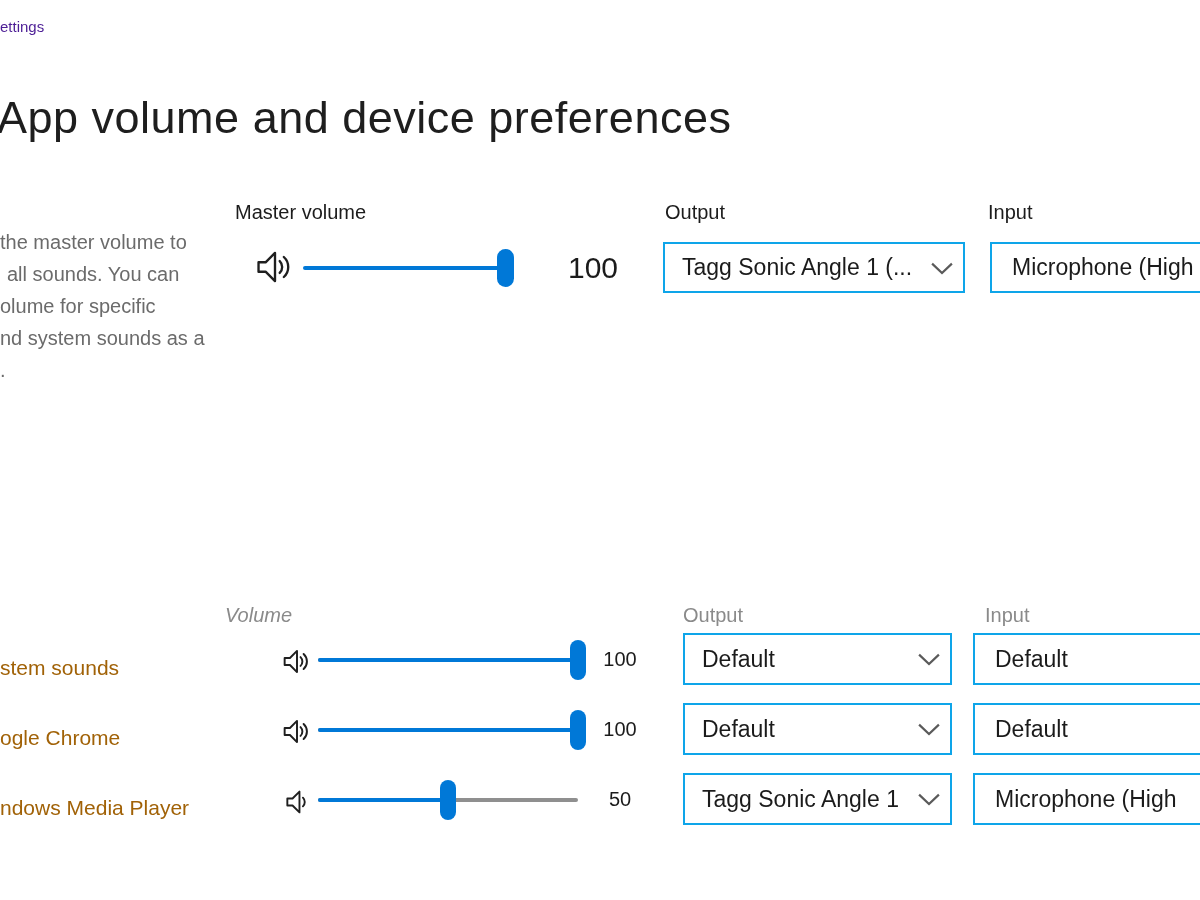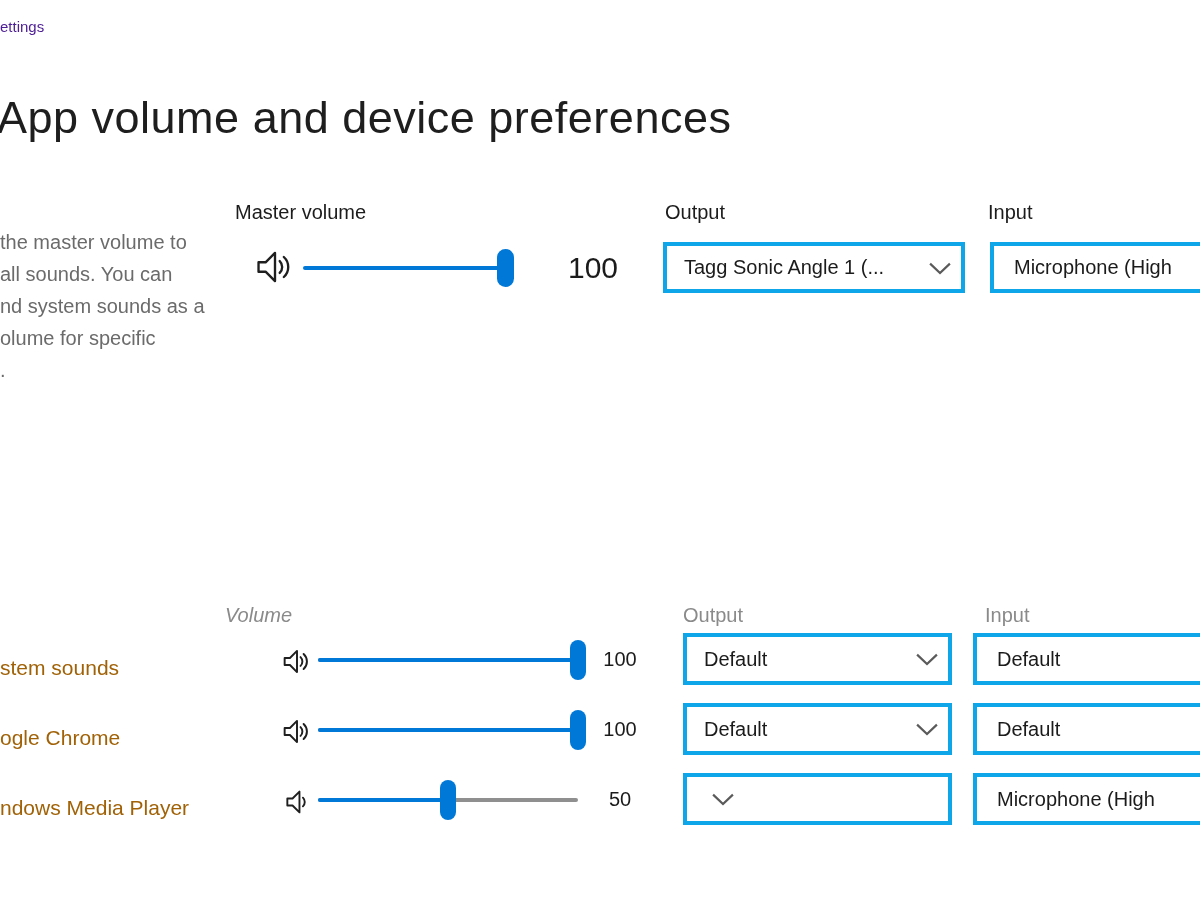--- a/index.html
+++ b/index.html
@@ -6,42 +6,42 @@
   .stage{
     position:relative;width:1200px;height:900px;overflow:hidden;background:#ffffff;
     font-family:"Liberation Sans", sans-serif;color:#1b1b1b;
   }
   .abs{position:absolute;}
 
   .caption{left:0;top:18px;font-size:15px;color:#4c1d95;}
   .page-title{left:-3px;top:92px;font-size:45px;font-weight:300;color:#1e1e1e;letter-spacing:.5px;white-space:nowrap;}
 
   .desc{left:0;top:226px;width:236px;font-size:20px;line-height:32px;color:#6b6b6b;}
-  .desc .l2{padding-left:0;}
+  .desc .l2{padding-left:7px;}
 
   .col-label{font-size:20px;color:#1c1c1c;white-space:nowrap;}
   .col-label-gray{font-size:20px;color:#8a8a8a;white-space:nowrap;}
 
   
   .slider{height:44px;}
   .slider .track{position:absolute;left:0;top:20px;height:4px;width:100%;background:#8f8f8f;border-radius:2px;}
   .slider .fill{position:absolute;left:0;top:20px;height:4px;background:#0078d7;border-radius:2px;width:calc(var(--pct) * 1%);}
   .slider .thumb{position:absolute;background:#0078d7;border-radius:9px;}
   .slider-master{left:303px;top:246px;width:202px;}
   .slider-master .thumb{width:17px;height:38px;top:3px;left:calc(var(--pct) * 2.02px - 8px);}
   .slider-row{left:318px;width:260px;}
   .slider-row .thumb{width:16px;height:40px;top:2px;left:calc(var(--pct) * 2.6px - 8px);}
 
   .master-value{left:565px;top:251px;width:56px;font-size:30px;text-align:center;color:#1b1b1b;}
   .row-value{left:594px;width:52px;font-size:20px;text-align:center;color:#1b1b1b;}
 
   
   .dropdown{
-    box-sizing:border-box;height:51px;border:4px solid #0ea5e9;background:#fff;
-    display:flex;align-items:center;font-size:20px;color:#1b1b1b;
+    box-sizing:border-box;height:51px;border:2px solid #0ea5e9;background:#fff;
+    display:flex;align-items:center;font-size:23px;color:#1b1b1b;
     padding-left:17px;padding-right:10px;white-space:nowrap;overflow:hidden;
   }
   .dropdown .dd-text{flex:1 1 auto;overflow:hidden;}
   .dropdown .chev{flex:0 0 auto;margin-left:8px;}
 
   .row-label{font-size:21px;color:#a16207;white-space:nowrap;}
 
   .icon{display:block;}
 </style>
 </head>
@@ -49,22 +49,22 @@
 
 <div class="stage">
 
   <div class="abs caption">ettings</div>
 
   <div class="abs page-title">App volume and device preferences</div>
 
   <div class="abs desc">
     <div>the master volume to</div>
     <div class="l2">all sounds. You can</div>
+    <div>olume for specific</div>
     <div>nd system sounds as a</div>
-    <div>olume for specific</div>
     <div>.</div>
   </div>
 
   <div class="abs col-label" style="left:235px;top:201px;">Master volume</div>
 
   <svg class="abs icon" style="left:255px;top:249px;" width="40" height="36" viewBox="0 0 34 30">
     <path d="M3 11 h6 l8 -8 v24 l-8 -8 h-6 z" fill="none" stroke="#1f1f1f" stroke-width="2" stroke-linejoin="round"></path>
     <path d="M21 10 a7 7 0 0 1 0 10" fill="none" stroke="#1f1f1f" stroke-width="2" stroke-linecap="round"></path>
     <path d="M24.5 6.5 a11.5 11.5 0 0 1 0 17" fill="none" stroke="#1f1f1f" stroke-width="2" stroke-linecap="round"></path>
   </svg>
@@ -142,20 +142,21 @@
     <path d="M3 11 h6 l8 -8 v24 l-8 -8 h-6 z" fill="none" stroke="#1f1f1f" stroke-width="2.2" stroke-linejoin="round"></path>
     <path d="M21 10 a7 7 0 0 1 0 10" fill="none" stroke="#1f1f1f" stroke-width="2.2" stroke-linecap="round"></path>
   </svg>
   <div class="abs slider slider-row" style="top: 778px; --pct: 50;">
     <div class="track"></div>
     <div class="fill"></div>
     <div class="thumb"></div>
   </div>
   <div class="abs row-value" style="top:788px;">50</div>
   <div class="abs dropdown" style="left:683px;top:773px;width:269px;height:52px;">
+    <span class="dd-text">Tagg Sonic Angle 1</span>
     <svg class="chev" width="22" height="14" viewBox="0 0 20 12">
       <polyline points="1,2 10,10.5 19,2" fill="none" stroke="#5a5a5a" stroke-width="2"></polyline>
     </svg>
   </div>
   <div class="abs dropdown" style="left:973px;top:773px;width:250px;height:52px;padding-left:20px;">
     <span class="dd-text">Microphone (High</span>
   </div>
 
 </div>
 

